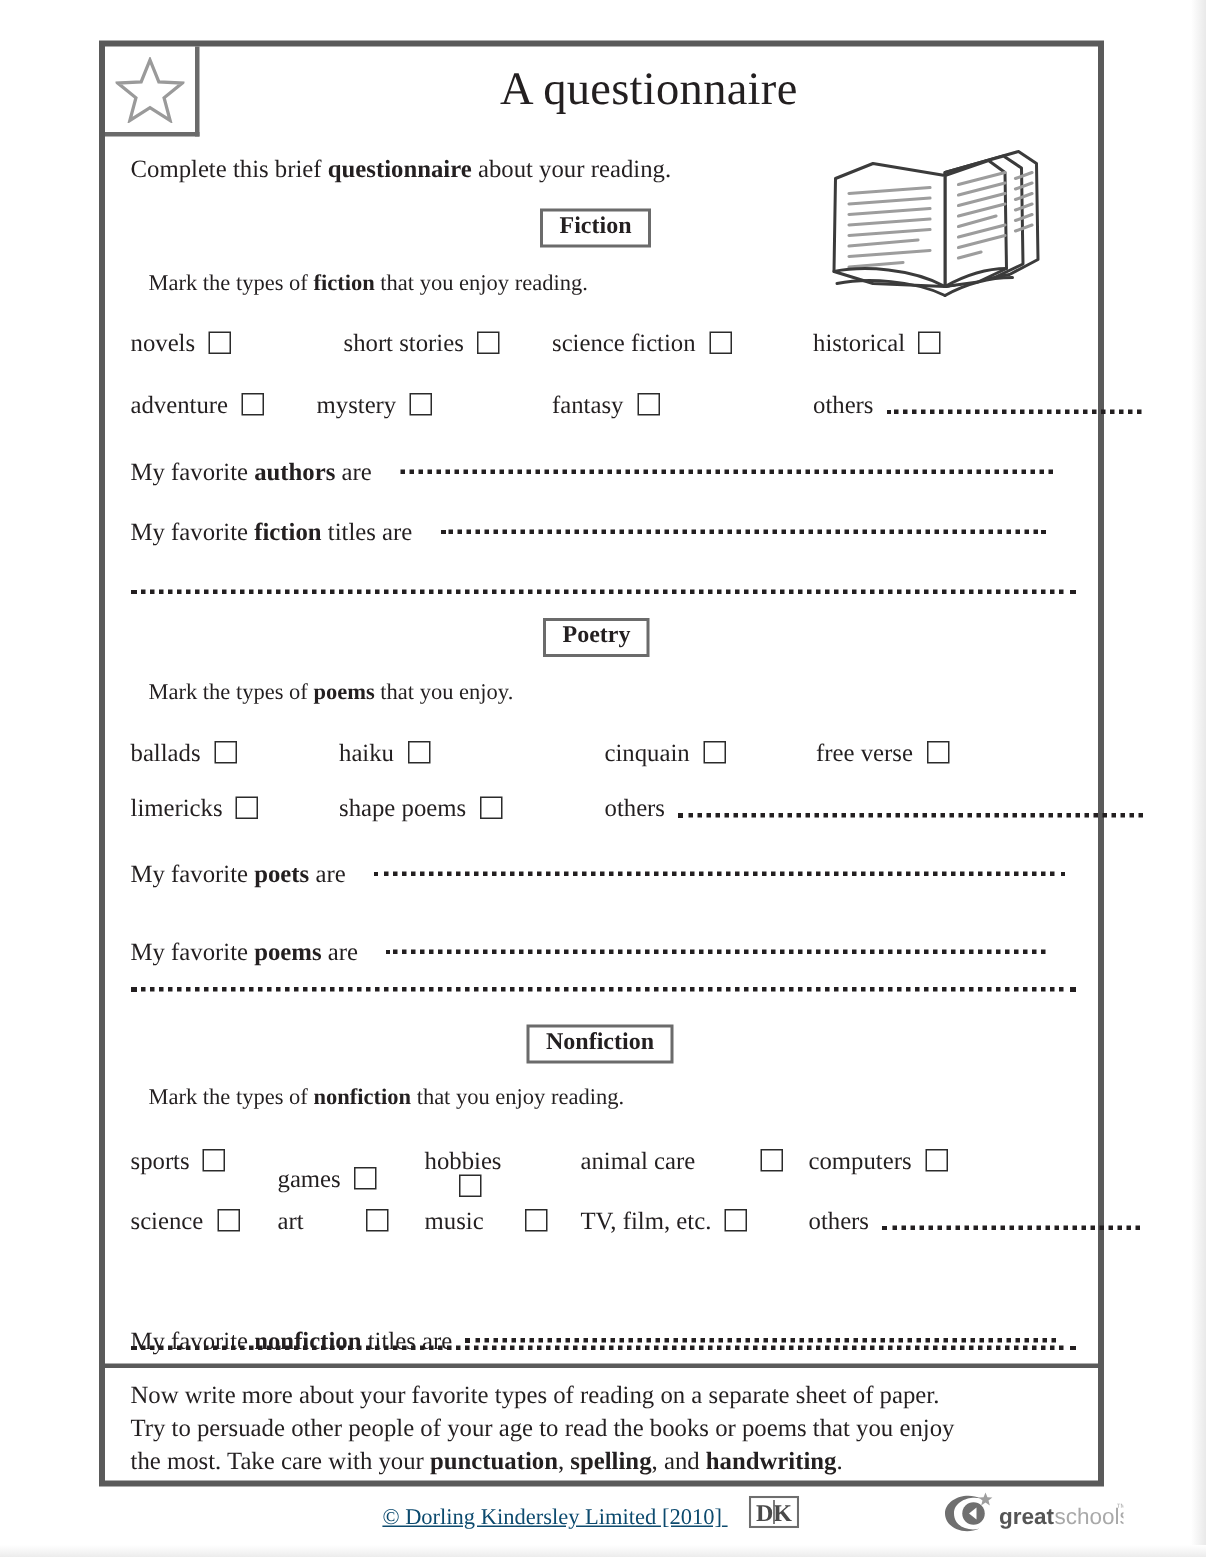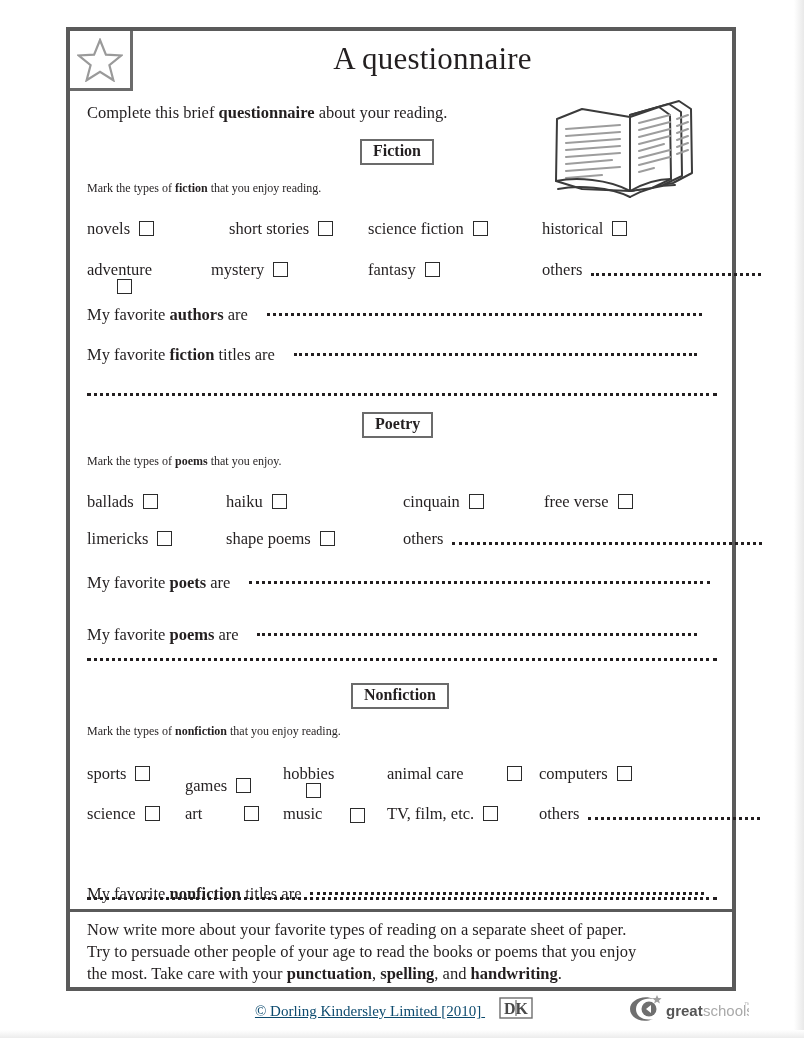--- a/index.html
+++ b/index.html
@@ -57,21 +57,21 @@
   
   .seclabel{
     position:absolute;
     border:2px solid #6b6b6b;
     background:#fff;
     font-weight:bold;font-size:16px;
     padding:1px 11px 3px 11px;
     line-height:1.15;
   }
 
-  .prompt{position:absolute;font-size:12px;left:17px;}
+  .prompt{position:absolute;font-size:15px;left:29px;}
 
   
   .row{position:absolute;left:17px;width:640px;height:22px;font-size:16.5px;}
   .cell{position:absolute;white-space:nowrap;display:flex;align-items:center;}
   .cbox{
     display:inline-block;width:15px;height:15px;
     border:1.6px solid #2b2b2b;box-sizing:border-box;background:#fff;
     vertical-align:middle;
   }
   .cell .lbl{margin-right:9px;}
@@ -179,21 +179,21 @@
           <span class="lbl">science fiction</span>
           <span class="cbox"></span>
         </span>
         <span class="cell" style="left:455px;">
           <span class="lbl">historical</span>
           <span class="cbox"></span>
         </span>
       </div>
 
       <div class="row" style="top:169px;">
-        <span class="cell" style="left:0px;flex-direction:column;">
+        <span class="cell" style="left:0px;">
           <span class="lbl">adventure</span>
           <span class="cbox"></span>
         </span>
         <span class="cell" style="left:124px;">
           <span class="lbl">mystery</span>
           <span class="cbox"></span>
         </span>
         <span class="cell" style="left:281px;">
           <span class="lbl">fantasy</span>
           <span class="cbox"></span>
@@ -295,21 +295,21 @@
 
       <div class="row" style="top:713px;">
         <span class="cell" style="left:0px;">
           <span class="lbl">science</span>
           <span class="cbox"></span>
         </span>
         <span class="cell" style="left:98px;">
           <span class="lbl">art</span>
           <span class="cbox" style="margin-left:33px;"></span>
         </span>
-        <span class="cell" style="left:196px;align-items:flex-end;">
+        <span class="cell" style="left:196px;">
           <span class="lbl">music</span>
           <span class="cbox" style="margin-left:19px;"></span>
         </span>
         <span class="cell" style="left:300px;">
           <span class="lbl">TV, film, etc.</span>
           <span class="cbox"></span>
         </span>
         <span class="cell" style="left:452px;">
           <span class="lbl">others</span>
           <span class="dots" style="width:172px;"></span>

